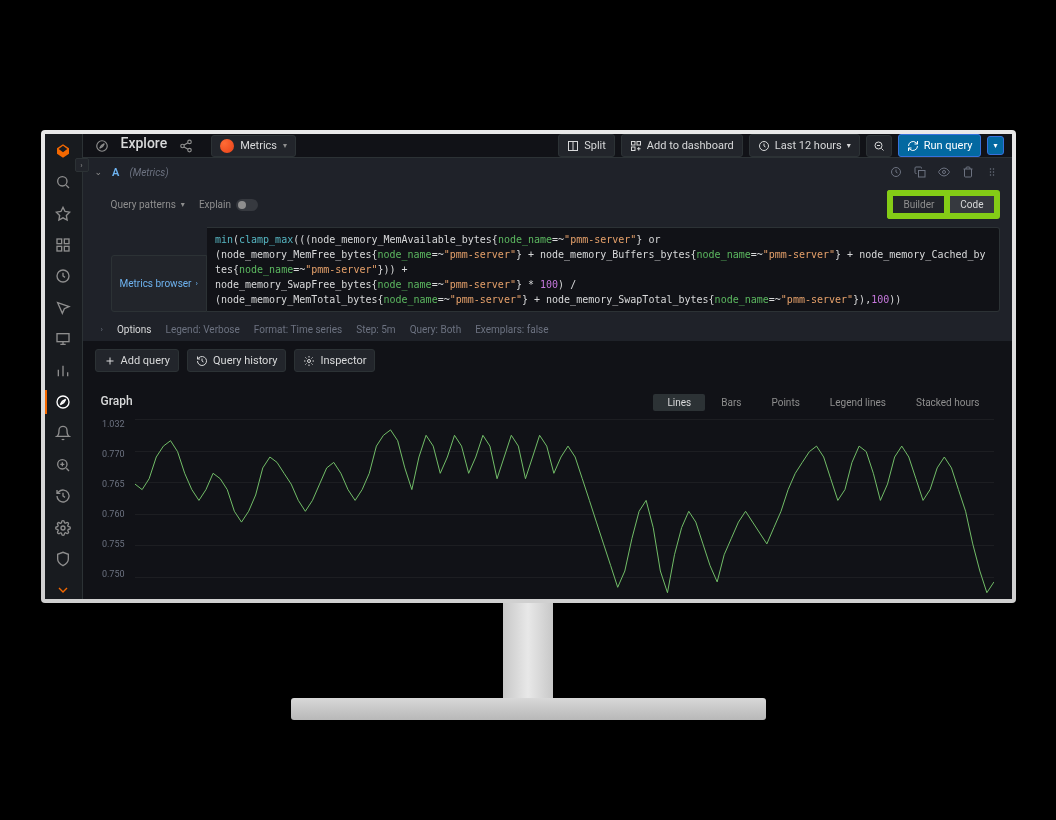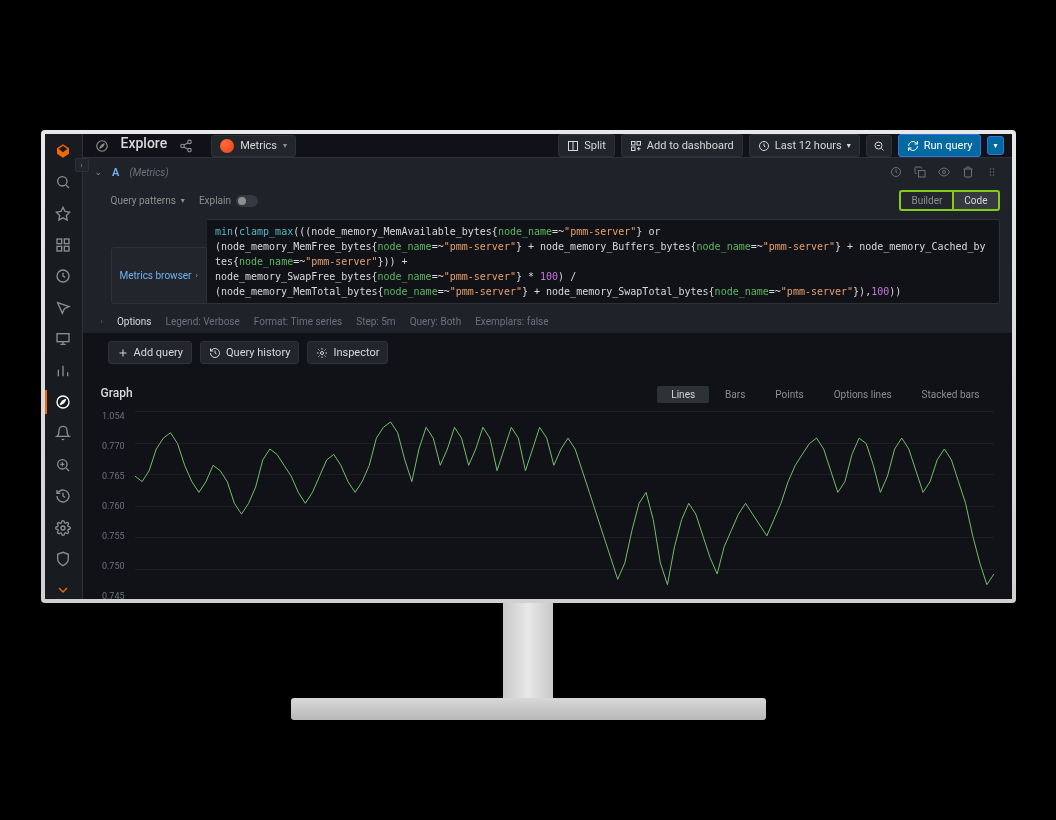--- a/index.html
+++ b/index.html
@@ -189,21 +189,21 @@
   background: #8e8e8e;
   border-radius: 50%;
 }
 .mode-tabs { margin-left: auto; display: flex; }
 .mode-tab {
   padding: 3px 10px;
   font-size: 10px;
   background: #22252b;
   color: #8e8e8e;
   cursor: pointer;
-  border: 2px solid #84cc16;
+  border: 6px solid #84cc16;
 }
 .mode-tab:first-child { border-radius: 3px 0 0 3px; border-right: none; }
 .mode-tab:last-child { border-radius: 0 3px 3px 0; }
 .mode-tab.active { background: #36393f; color: #d8d9da; }
 
 .query-editor-row {
   display: flex;
   padding: 4px 12px 6px 28px;
   gap: 0;
 }
@@ -245,21 +245,20 @@
   padding: 6px 12px 6px 18px;
   font-size: 10px;
   color: #6c7280;
 }
 .options-row .chev { font-size: 8px; cursor: pointer; }
 .options-row .olabel { color: #d8d9da; cursor: pointer; }
 
 .action-buttons {
   display: flex; gap: 8px;
   padding: 8px 12px;
-  margin-left: 13px;
 }
 
 
 .graph-panel {
   margin: 6px 8px 0 8px;
   background: #111217;
   flex: 1;
 }
 .graph-header {
   display: flex; align-items: flex-start;
@@ -574,27 +573,27 @@
           </div>
         </div>
 
         <div class="graph-panel">
           <div class="graph-header">
             <span class="graph-title">Graph</span>
             <div class="graph-modes" id="graph-modes">
                 <div class="gmode active">Lines</div>
                 <div class="gmode">Bars</div>
                 <div class="gmode">Points</div>
-                <div class="gmode">Options lines</div>
-                <div class="gmode">Stacked bars</div>
+                <div class="gmode">Legend lines</div>
+                <div class="gmode">Stacked hours</div>
               </div>
           </div>
           <div class="chart-area">
             <div class="y-axis" id="y-axis">
-                <div class="y-tick">1.054</div>
+                <div class="y-tick">1.032</div>
                 <div class="y-tick">0.770</div>
                 <div class="y-tick">0.765</div>
                 <div class="y-tick">0.760</div>
                 <div class="y-tick">0.755</div>
                 <div class="y-tick">0.750</div>
                 <div class="y-tick">0.745</div>
               </div>
             <div class="plot">
               <div class="gridlines" id="gridlines">
                   <div class="gridline"></div>

